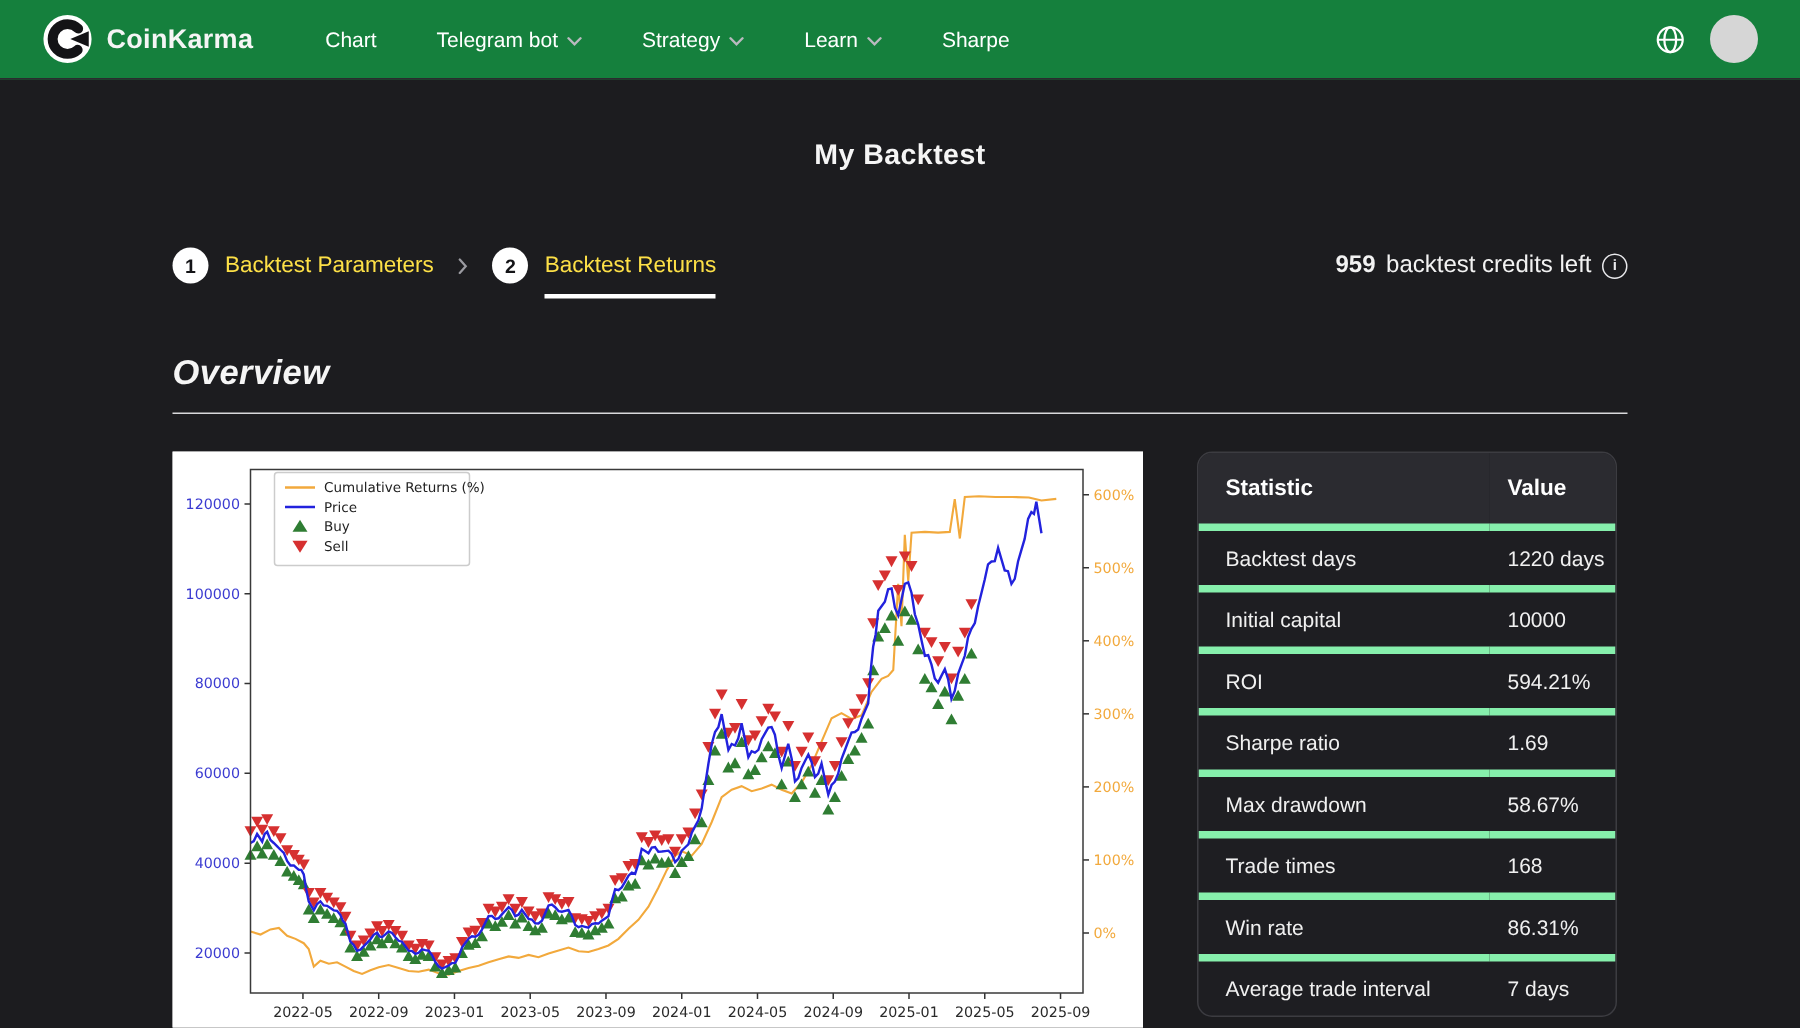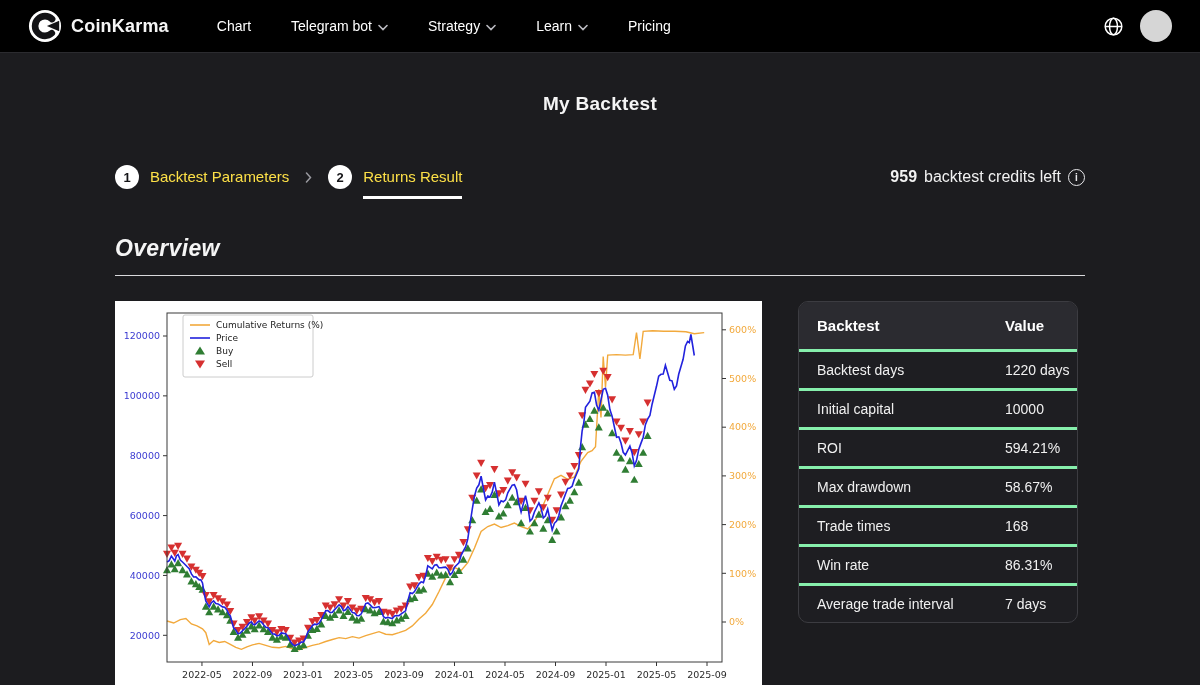--- a/index.html
+++ b/index.html
@@ -4,21 +4,21 @@
 <style>
   * { margin:0; padding:0; box-sizing:border-box; }
   html,body { width:1200px; height:685px; overflow:hidden; }
   body {
     background:#1c1c1f;
     color:#f5f5f5;
     font-family:"Liberation Sans", sans-serif;
   }
   
   .nav {
-    height:53px; background:#000000; border-bottom:1px solid #2b2b2f;
+    height:53px; background:#15803d; border-bottom:1px solid #2b2b2f;
     display:flex; align-items:center; padding:13px 28px;
   }
   .brand { display:flex; align-items:center; gap:9px; cursor:pointer; }
   .brand-name { font-size:18px; font-weight:700; letter-spacing:.2px; }
   .menu { display:flex; align-items:center; gap:40px; margin-left:48px; }
   .menu-item {
     display:flex; align-items:center; gap:6px;
     font-size:14px; font-weight:500; color:#ffffff; cursor:pointer; white-space:nowrap;
   }
   .chev { display:inline-block; margin-top:2px; }
@@ -54,21 +54,21 @@
   .chart-panel svg { display:block; }
   .stats-panel {
     width:280px; border:1px solid #3c3c41; border-radius:10px; overflow:hidden; background:#1e1e22;
   }
   table { width:100%; border-collapse:collapse; }
   thead th {
     background:#2b2b30; text-align:left; font-size:15px; font-weight:700; color:#ffffff;
     padding:15px 0 15px 18px;
   }
   tbody td {
-    font-size:14px; color:#f0f0f0; padding:10px 0 10px 18px; border-top:3px solid #86efac;
+    font-size:14px; color:#f0f0f0; padding:10px 0 10px 18px; border-top:5px solid #86efac;
   }
   th.col-value, td.col-value { padding-left:12px; }
   col.c1 { width:194px; }
 </style>
 </head>
 <body>
 
 <header class="nav">
   <div class="brand">
     <svg width="34" height="34" viewBox="0 0 36 36">
@@ -94,21 +94,21 @@
           <path d="M1 1.5 L5 5.5 L9 1.5" fill="none" stroke="#b9b9bf" stroke-width="1.6" stroke-linecap="round"></path>
         </svg>
       </div>
       <div class="menu-item">
         <span>Learn</span>
         <svg class="chev" width="10" height="7" viewBox="0 0 10 7">
           <path d="M1 1.5 L5 5.5 L9 1.5" fill="none" stroke="#b9b9bf" stroke-width="1.6" stroke-linecap="round"></path>
         </svg>
       </div>
       <div class="menu-item">
-        <span>Pricing</span>
+        <span>Sharpe</span>
       </div>
     </nav>
   <div class="nav-right">
     <svg width="21" height="21" viewBox="0 0 24 24" fill="none" stroke="#ffffff" stroke-width="1.7">
       <circle cx="12" cy="12" r="9.5"></circle>
       <ellipse cx="12" cy="12" rx="4.5" ry="9.5"></ellipse>
       <line x1="2.5" y1="12" x2="21.5" y2="12"></line>
     </svg>
     <div class="avatar"></div>
   </div>
@@ -123,21 +123,21 @@
           <span class="step-circle">1</span>
           <span class="step-label">Backtest Parameters</span>
         </div>
         <span class="step-sep">
           <svg width="7" height="11" viewBox="0 0 7 11">
             <path d="M1.5 1 L5.5 5.5 L1.5 10" fill="none" stroke="#9a9aa0" stroke-width="1.5" stroke-linecap="round"></path>
           </svg>
         </span>
         <div class="step active">
           <span class="step-circle">2</span>
-          <span class="step-label">Returns Result</span>
+          <span class="step-label">Backtest Returns</span>
         </div>
       </div>
     <div class="credits">
       <b>959</b>
       <span>backtest credits left</span>
       <span class="info-icon">i</span>
     </div>
   </div>
 
   <h2 class="section-title">Overview</h2>
@@ -446,36 +446,40 @@
         </svg>
     </div>
     <div class="stats-panel">
       <table>
         <colgroup>
             <col class="c1">
             <col>
           </colgroup>
         <thead>
           <tr>
-            <th>Backtest</th>
+            <th>Statistic</th>
             <th class="col-value">Value</th>
           </tr>
         </thead>
         <tbody id="stats-body">
             <tr>
               <td>Backtest days</td>
               <td class="col-value">1220 days</td>
             </tr>
             <tr>
               <td>Initial capital</td>
               <td class="col-value">10000</td>
             </tr>
             <tr>
               <td>ROI</td>
               <td class="col-value">594.21%</td>
+            </tr>
+            <tr>
+              <td>Sharpe ratio</td>
+              <td class="col-value">1.69</td>
             </tr>
             <tr>
               <td>Max drawdown</td>
               <td class="col-value">58.67%</td>
             </tr>
             <tr>
               <td>Trade times</td>
               <td class="col-value">168</td>
             </tr>
             <tr>

